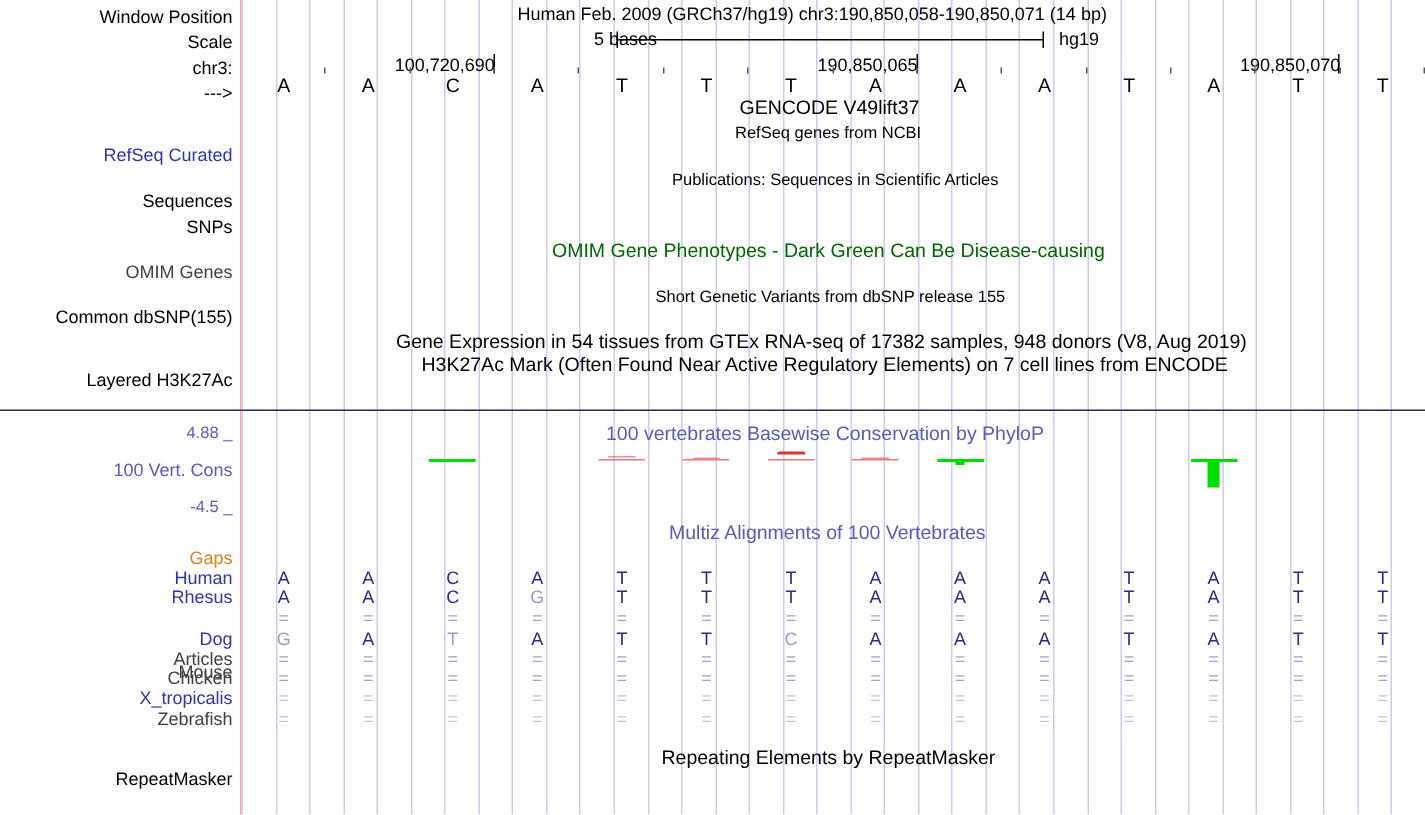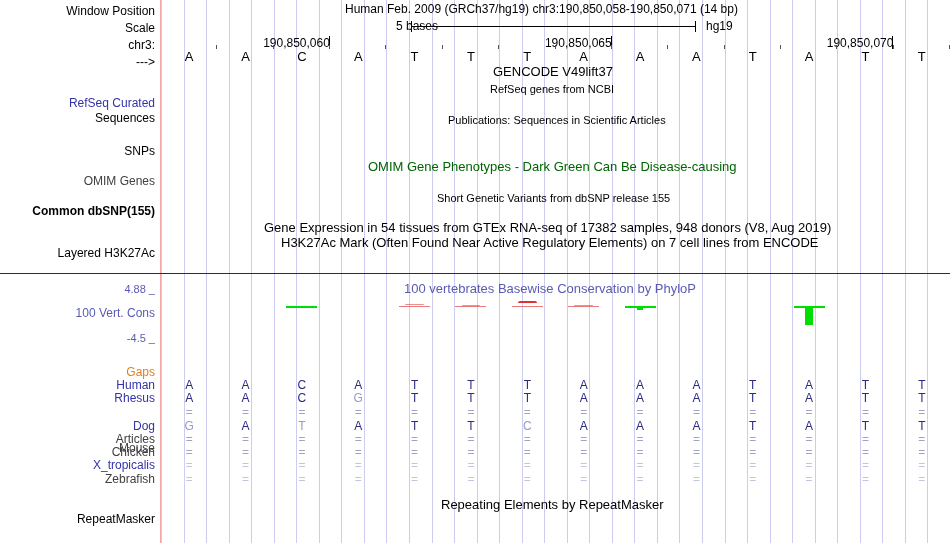--- a/index.html
+++ b/index.html
@@ -104,24 +104,24 @@
     </div>
 
   <div id="sepline"></div>
 
   <div id="labels">
     <div class="lbl c-black" style="top:5px;">Window Position</div>
     <div class="lbl c-black" style="top:22px;">Scale</div>
     <div class="lbl c-black" style="top:39px;">chr3:</div>
     <div class="lbl c-black" style="top:56px;">---&gt;</div>
     <div class="lbl c-blue" style="top:97px;">RefSeq Curated</div>
-    <div class="lbl c-black" style="top:112px;">Sequences</div>
+    <div class="lbl c-black" style="top:128px;">Sequences</div>
     <div class="lbl c-black" style="top:145px;">SNPs</div>
     <div class="lbl c-green" style="top:175px;">OMIM Genes</div>
-    <div class="lbl c-black" style="top:205px;font-weight:bold;">Common dbSNP(155)</div>
+    <div class="lbl c-black" style="top:205px;">Common dbSNP(155)</div>
     <div class="lbl c-black" style="top:247px;">Layered H3K27Ac</div>
     <div class="lbl c-consblue" style="top:307px;">100 Vert. Cons</div>
     <div class="lbl c-black" style="top:513px;">RepeatMasker</div>
 
     <div class="lbl c-consblue" style="top:283px;font-size:11px;">4.88 _</div>
     <div class="lbl c-consblue" style="top:332px;font-size:11px;">-4.5 _</div>
 
     <div class="lbl c-orange" style="top:366px;">Gaps</div>
     <div class="lbl c-blue" style="top:379px;">Human</div>
     <div class="lbl c-blue" style="top:392px;">Rhesus</div>
@@ -135,21 +135,21 @@
 
   <div class="ctr c-black" style="left:345px;top:3px;">Human Feb. 2009 (GRCh37/hg19)   chr3:190,850,058-190,850,071 (14 bp)</div>
 
   <div class="ctr c-black" style="left:360px;top:20px;margin-left:36px;">5 bases</div>
   <div id="scalebar" style="left:411px;top:26px;width:285px;"></div>
   <div class="scalecap" style="left:411px;top:21px;"></div>
   <div class="scalecap" style="left:695px;top:21px;"></div>
   <div class="ctr c-black" style="left:706px;top:20px;">hg19</div>
 
   <div id="rulerlayer">
-      <div class="coord" style="top: 37px; left: 329.893px; transform: translateX(-100%);">190,850,060</div>
+      <div class="coord" style="top: 37px; left: 329.893px; transform: translateX(-100%);">100,720,690</div>
       <div class="ctick" style="left: 328.893px; top: 36px; height: 13px;"></div>
       <div class="coord" style="top: 37px; left: 611.679px; transform: translateX(-100%);">190,850,065</div>
       <div class="ctick" style="left: 610.679px; top: 36px; height: 13px;"></div>
       <div class="coord" style="top: 37px; left: 893.464px; transform: translateX(-100%);">190,850,070</div>
       <div class="ctick" style="left: 892.464px; top: 36px; height: 13px;"></div>
       <div class="ctick" style="left: 216px; top: 45px; height: 4px; background: rgb(85, 85, 85);"></div>
       <div class="ctick" style="left: 273px; top: 45px; height: 4px; background: rgb(85, 85, 85);"></div>
       <div class="ctick" style="left: 329px; top: 45px; height: 4px; background: rgb(85, 85, 85);"></div>
       <div class="ctick" style="left: 385px; top: 45px; height: 4px; background: rgb(85, 85, 85);"></div>
       <div class="ctick" style="left: 442px; top: 45px; height: 4px; background: rgb(85, 85, 85);"></div>
@@ -204,20 +204,21 @@
       <div class="wig-redline" style="left: 407.18px; width: 30.9964px; top: 32px;"></div>
       <div class="wig-red" style="left: 413.38px; width: 18.5979px; top: 30.959px; height: 1px; border-radius: 30.9964px 30.9964px 0px 0px; opacity: 0.55;"></div>
       <div class="wig-greenline" style="left: 463.537px; width: 30.9964px; top: 32px;"></div>
       <div class="wig-green" style="left: 475.626px; width: 6.81921px; top: 32px; height: 3.63539px;"></div>
       <div class="wig-green" style="left: 463.537px; width: 30.9964px; top: 32px; height: 2px;"></div>
       <div class="wig-greenline" style="left: 632.609px; width: 30.9964px; top: 32px;"></div>
       <div class="wig-green" style="left: 643.768px; width: 8.679px; top: 32px; height: 19.1684px;"></div>
       <div class="wig-green" style="left: 632.609px; width: 30.9964px; top: 32px; height: 2px;"></div>
     </div>
 
+  <div class="ctr c-consblue" style="left:446px;top:349px;font-size:13px;">Multiz Alignments of 100 Vertebrates</div>
 
   <div id="mzlayer">
       <div class="mz mz-match" style="left: 189.179px; top: 379px;">A</div>
       <div class="mz mz-match" style="left: 245.536px; top: 379px;">A</div>
       <div class="mz mz-match" style="left: 301.893px; top: 379px;">C</div>
       <div class="mz mz-match" style="left: 358.25px; top: 379px;">A</div>
       <div class="mz mz-match" style="left: 414.607px; top: 379px;">T</div>
       <div class="mz mz-match" style="left: 470.964px; top: 379px;">T</div>
       <div class="mz mz-match" style="left: 527.321px; top: 379px;">T</div>
       <div class="mz mz-match" style="left: 583.679px; top: 379px;">A</div>

